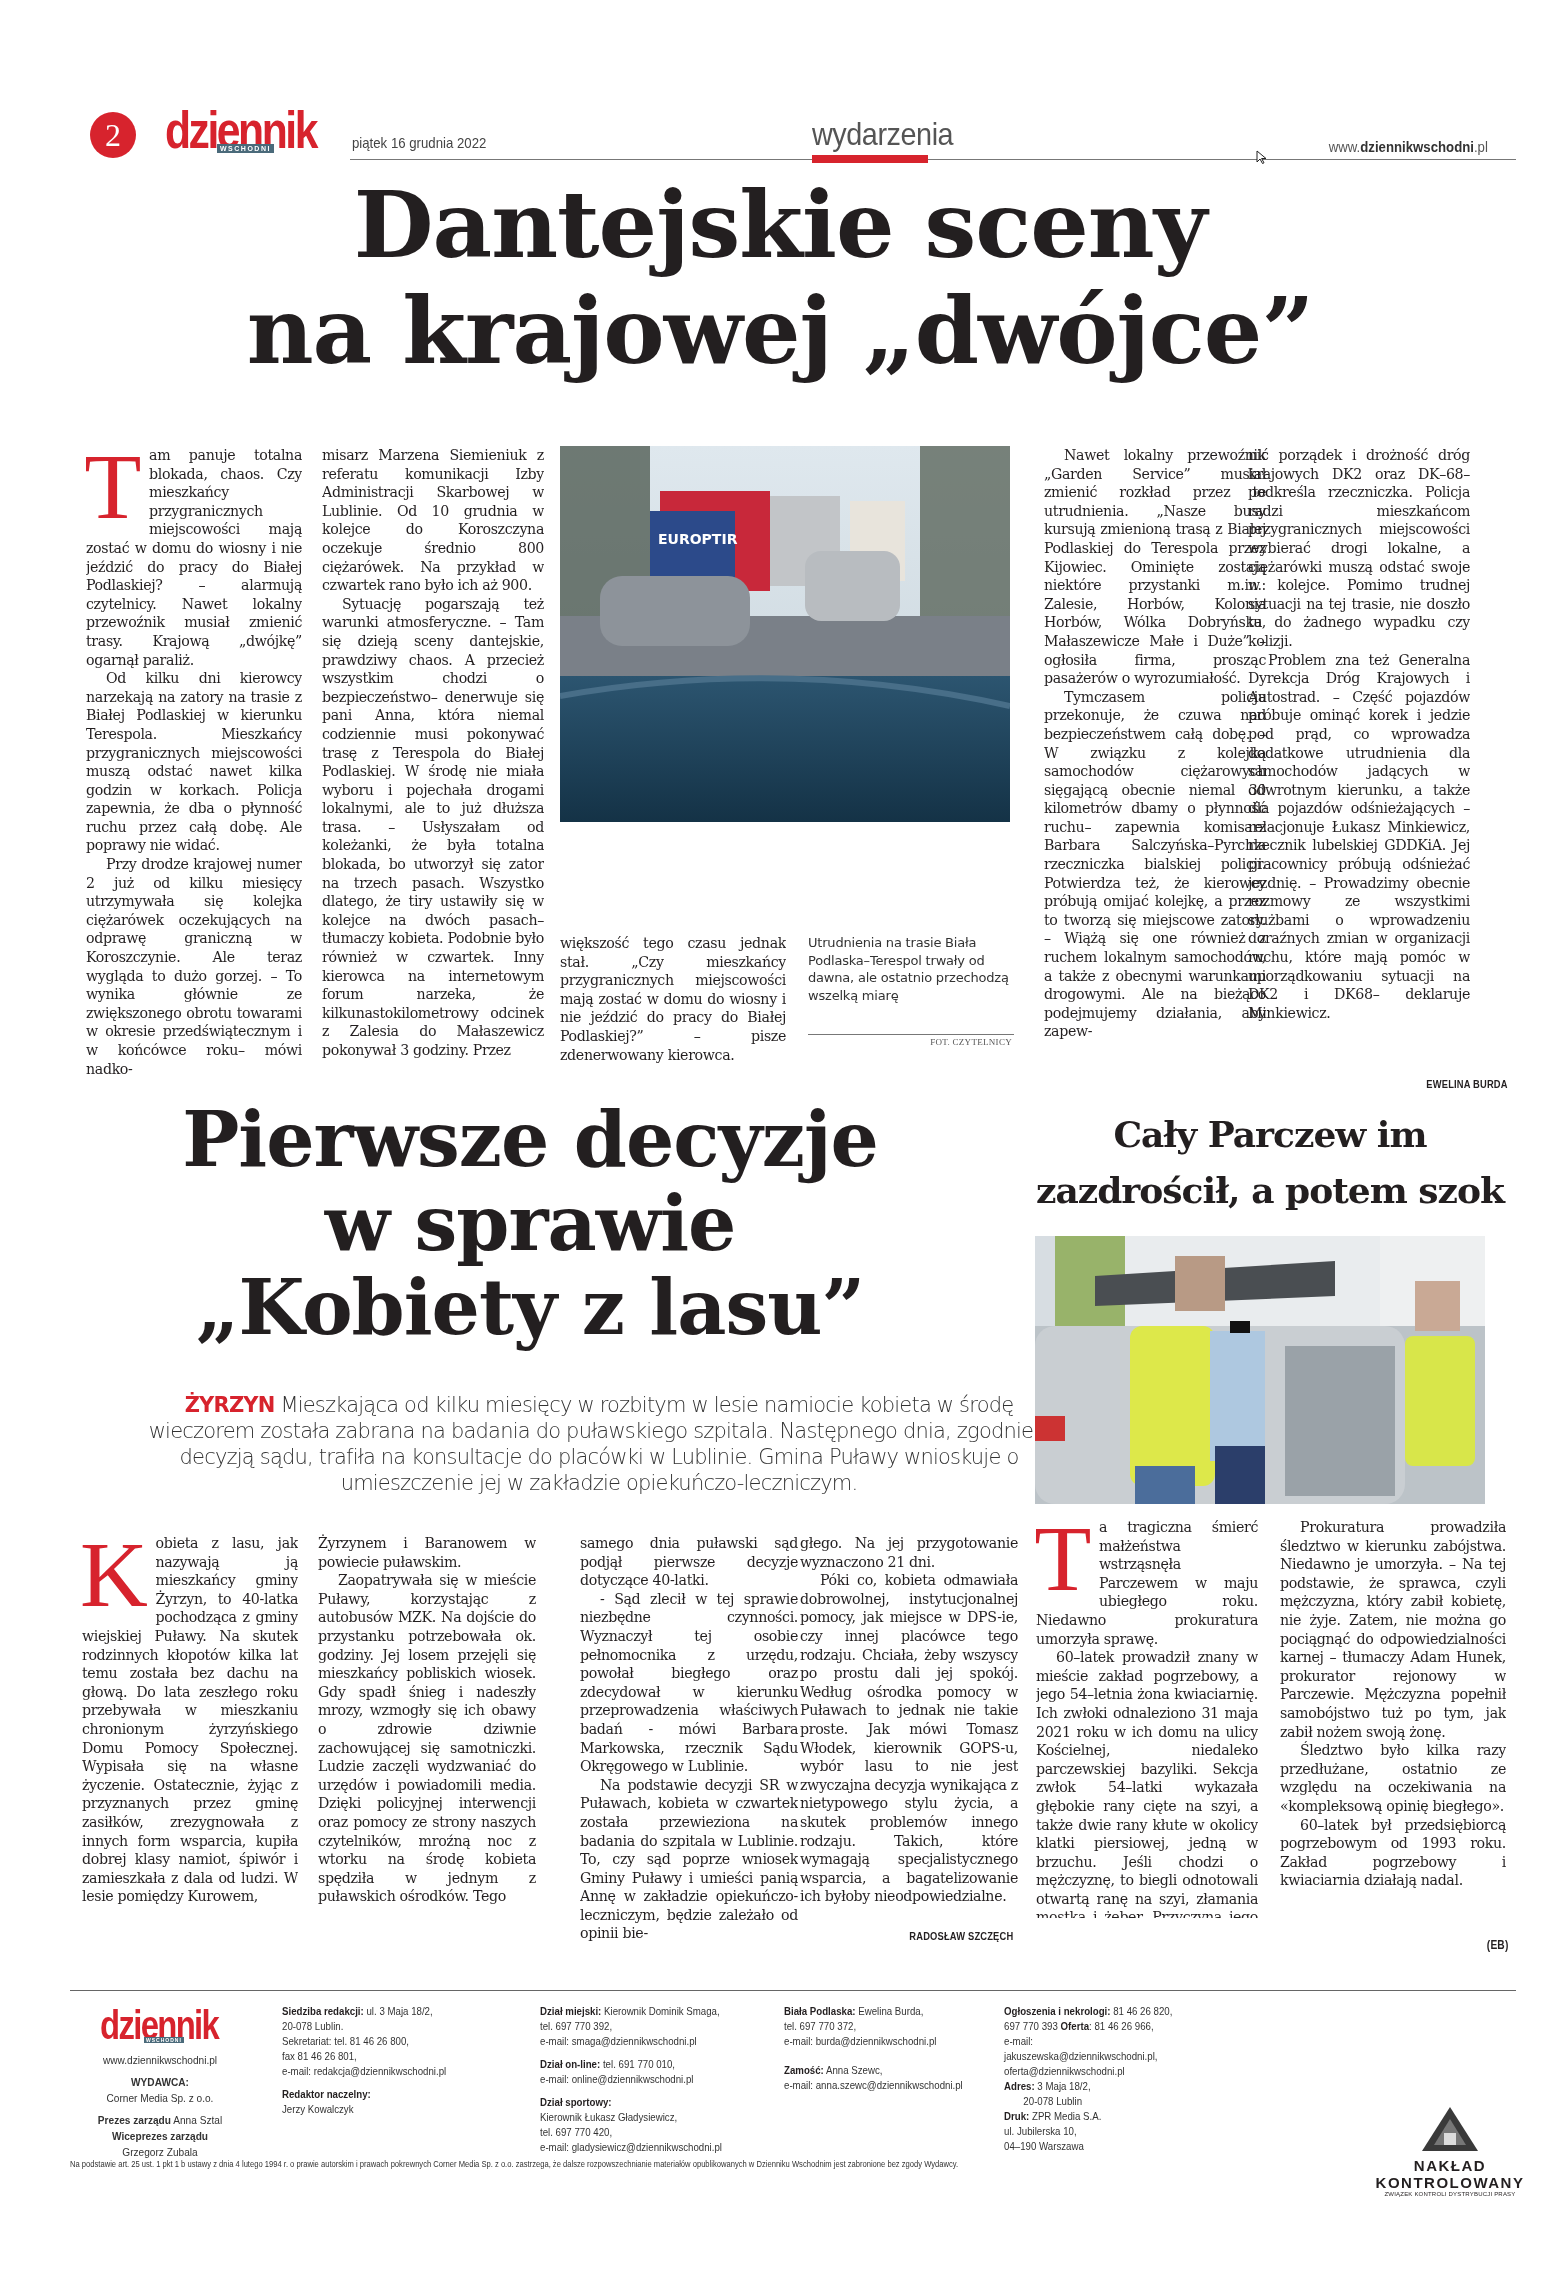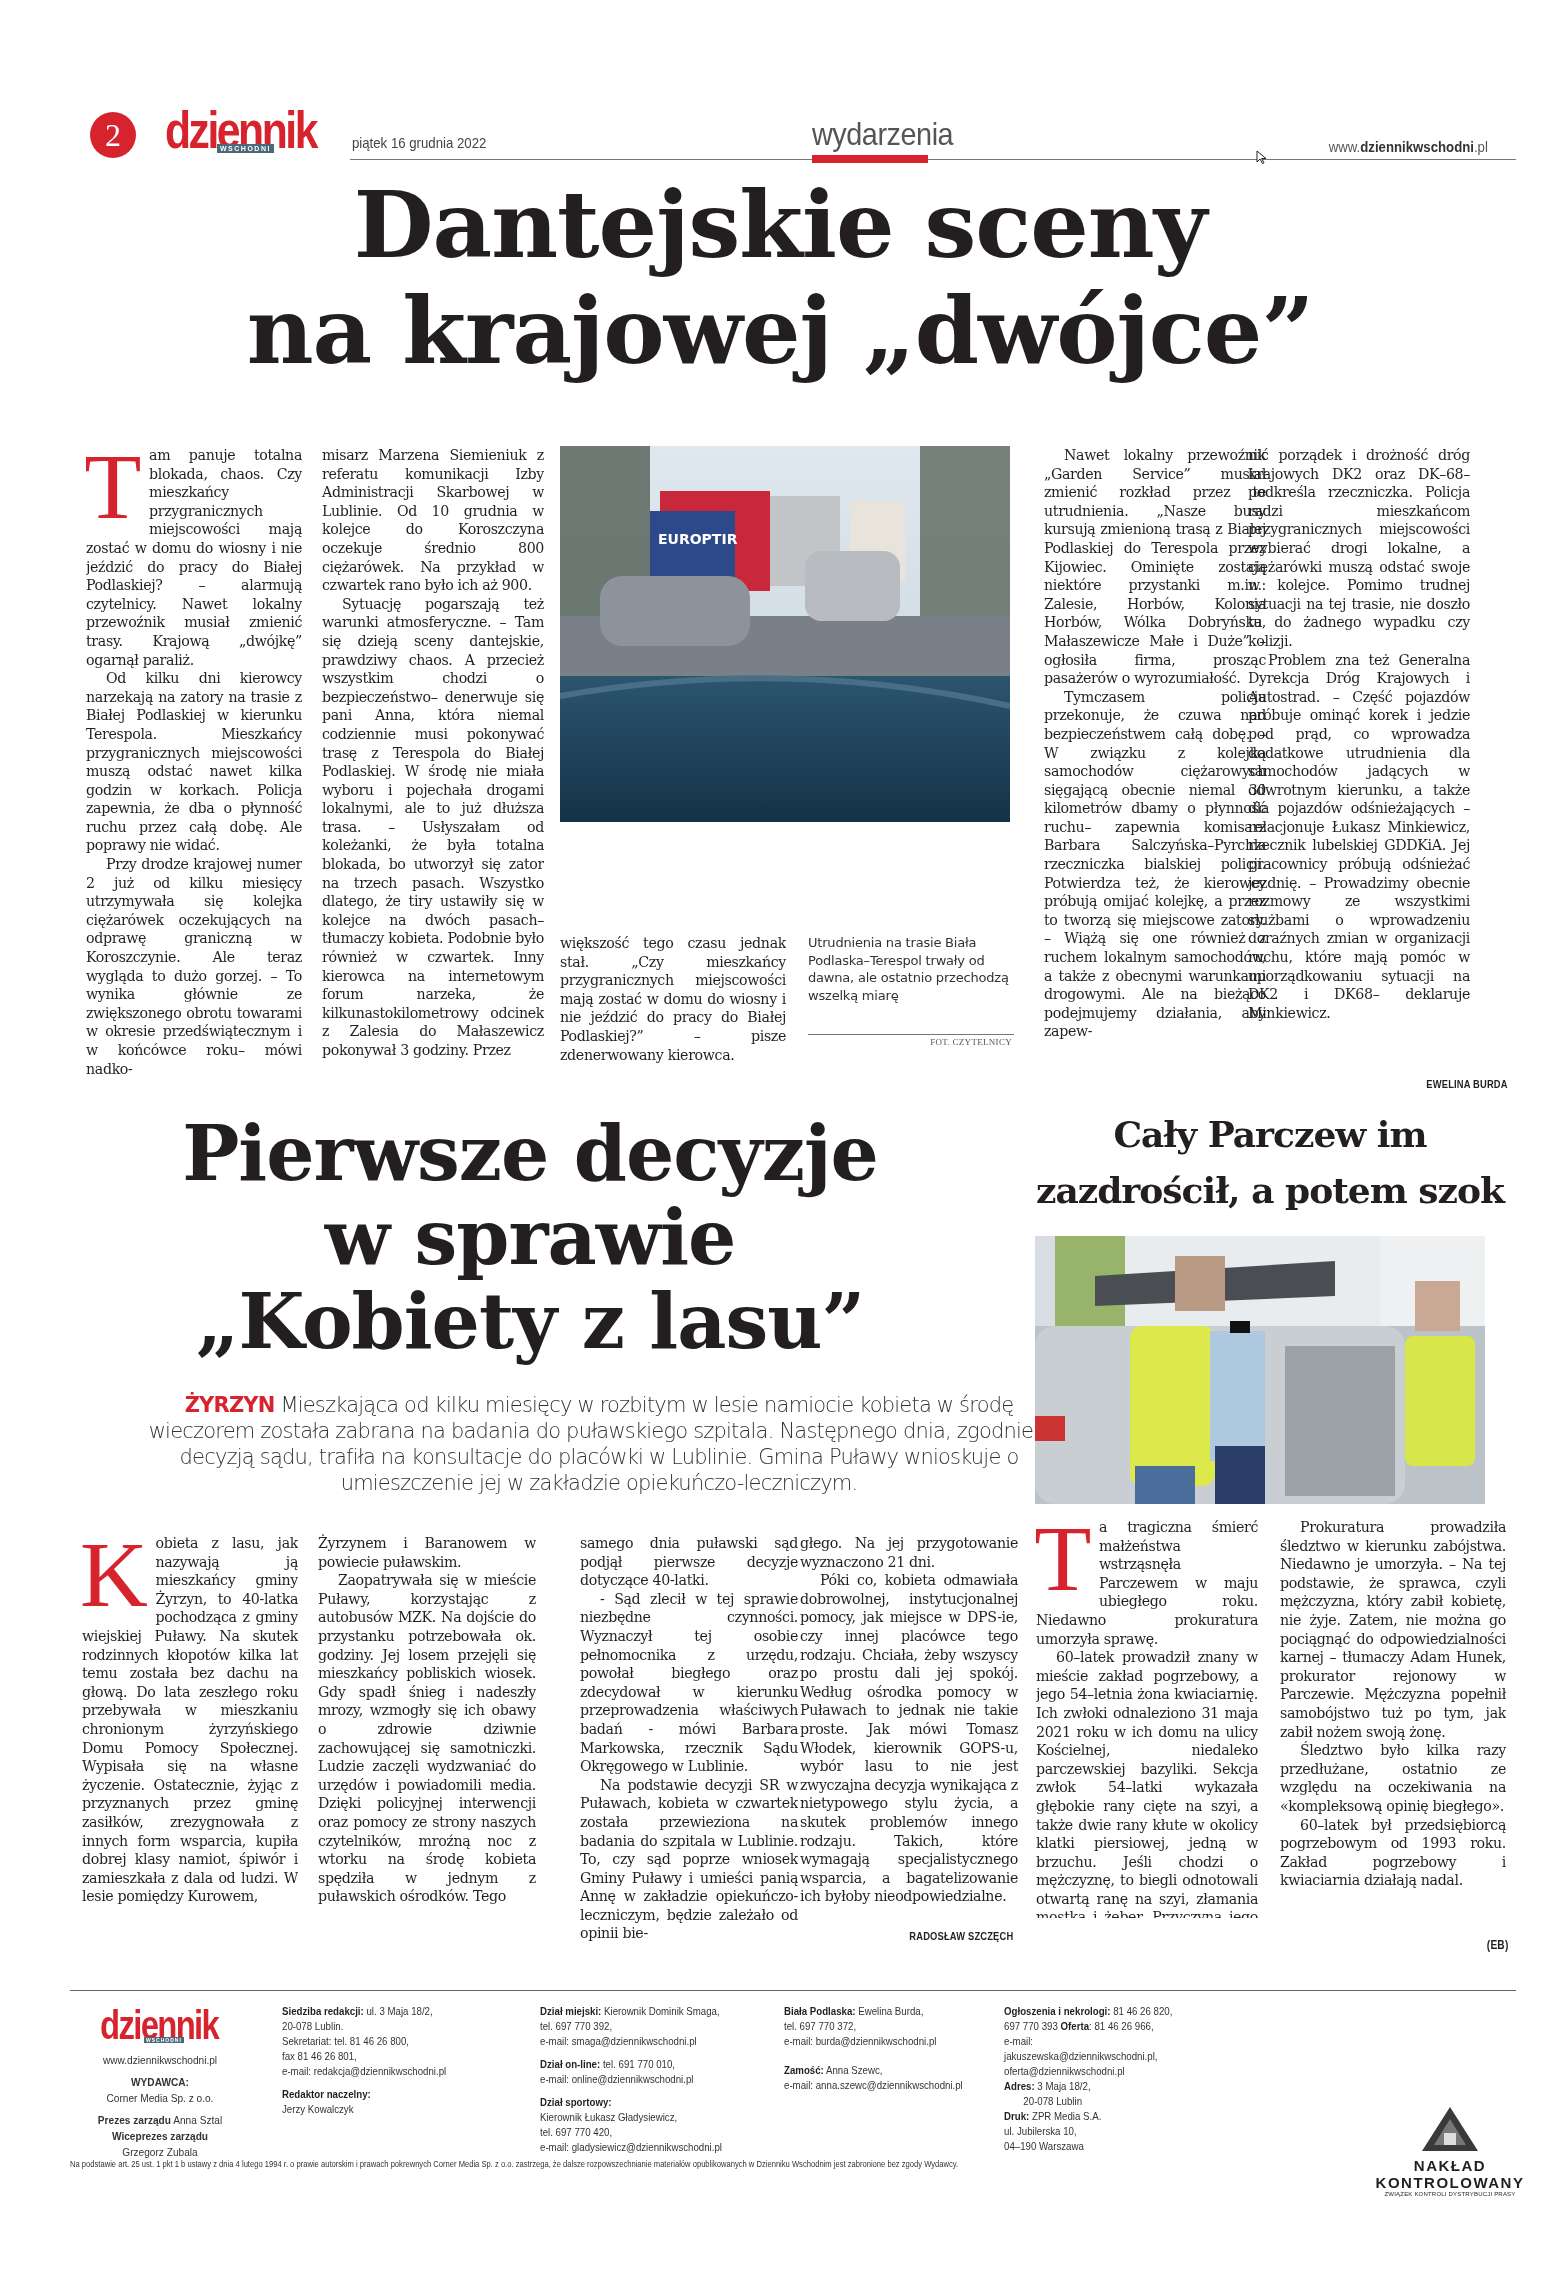--- a/index.html
+++ b/index.html
@@ -15,21 +15,21 @@
   .rule-top { position: absolute; left: 350px; right: 42px; top: 159px; height: 1px; background: #777; }
   .section { position: absolute; left: 812px; top: 116px; font-family: "Liberation Sans", sans-serif; font-size: 32px; font-weight: 300; color: #555; transform: scaleX(0.9); transform-origin: left; letter-spacing: -0.5px; }
   .section-bar { position: absolute; left: 812px; top: 155px; width: 116px; height: 8px; background: #d7232d; }
   .site { position: absolute; right: 70px; top: 138px; font-family: "Liberation Sans", sans-serif; font-size: 15px; color: #555; transform: scaleX(0.88); transform-origin: right; }
   .site b { color: #333; }
   .cursor-icon { position: absolute; left: 1256px; top: 150px; width: 12px; height: 14px; }
 
   
   .headline { position: absolute; font-family: "DejaVu Serif", serif; font-weight: 700; text-align: center; color: #231f20; letter-spacing: -1px; }
   .h1 { left: 140px; width: 1280px; top: 172px; font-size: 92px; line-height: 106px; }
-  .h2 { left: 150px; width: 760px; top: 1098px; font-size: 76px; line-height: 84px; margin-top: 14px; }
+  .h2 { left: 150px; width: 760px; top: 1098px; font-size: 76px; line-height: 84px; }
   .h3 { left: 1030px; width: 480px; top: 1106px; font-size: 36px; line-height: 56px; font-weight: 700; }
 
   
   .col { position: absolute; font-family: "DejaVu Serif", serif; font-size: 14.2px; line-height: 18.6px; color: #231f20; text-align: justify; hyphens: auto; overflow: hidden; letter-spacing: -0.35px; }
   .col p { text-indent: 20px; }
   .col p.noind { text-indent: 0; }
   .dropcap { float: left; font-family: "Liberation Serif", serif; color: #d7232d; font-size: 94px; line-height: 72px; margin: 4px 8px 0 -2px; }
   .byline { position: absolute; font-family: "Liberation Sans", sans-serif; font-weight: 700; font-size: 11px; letter-spacing: 0.2px; color: #231f20; transform: scaleX(0.85); transform-origin: right; }
 
   

